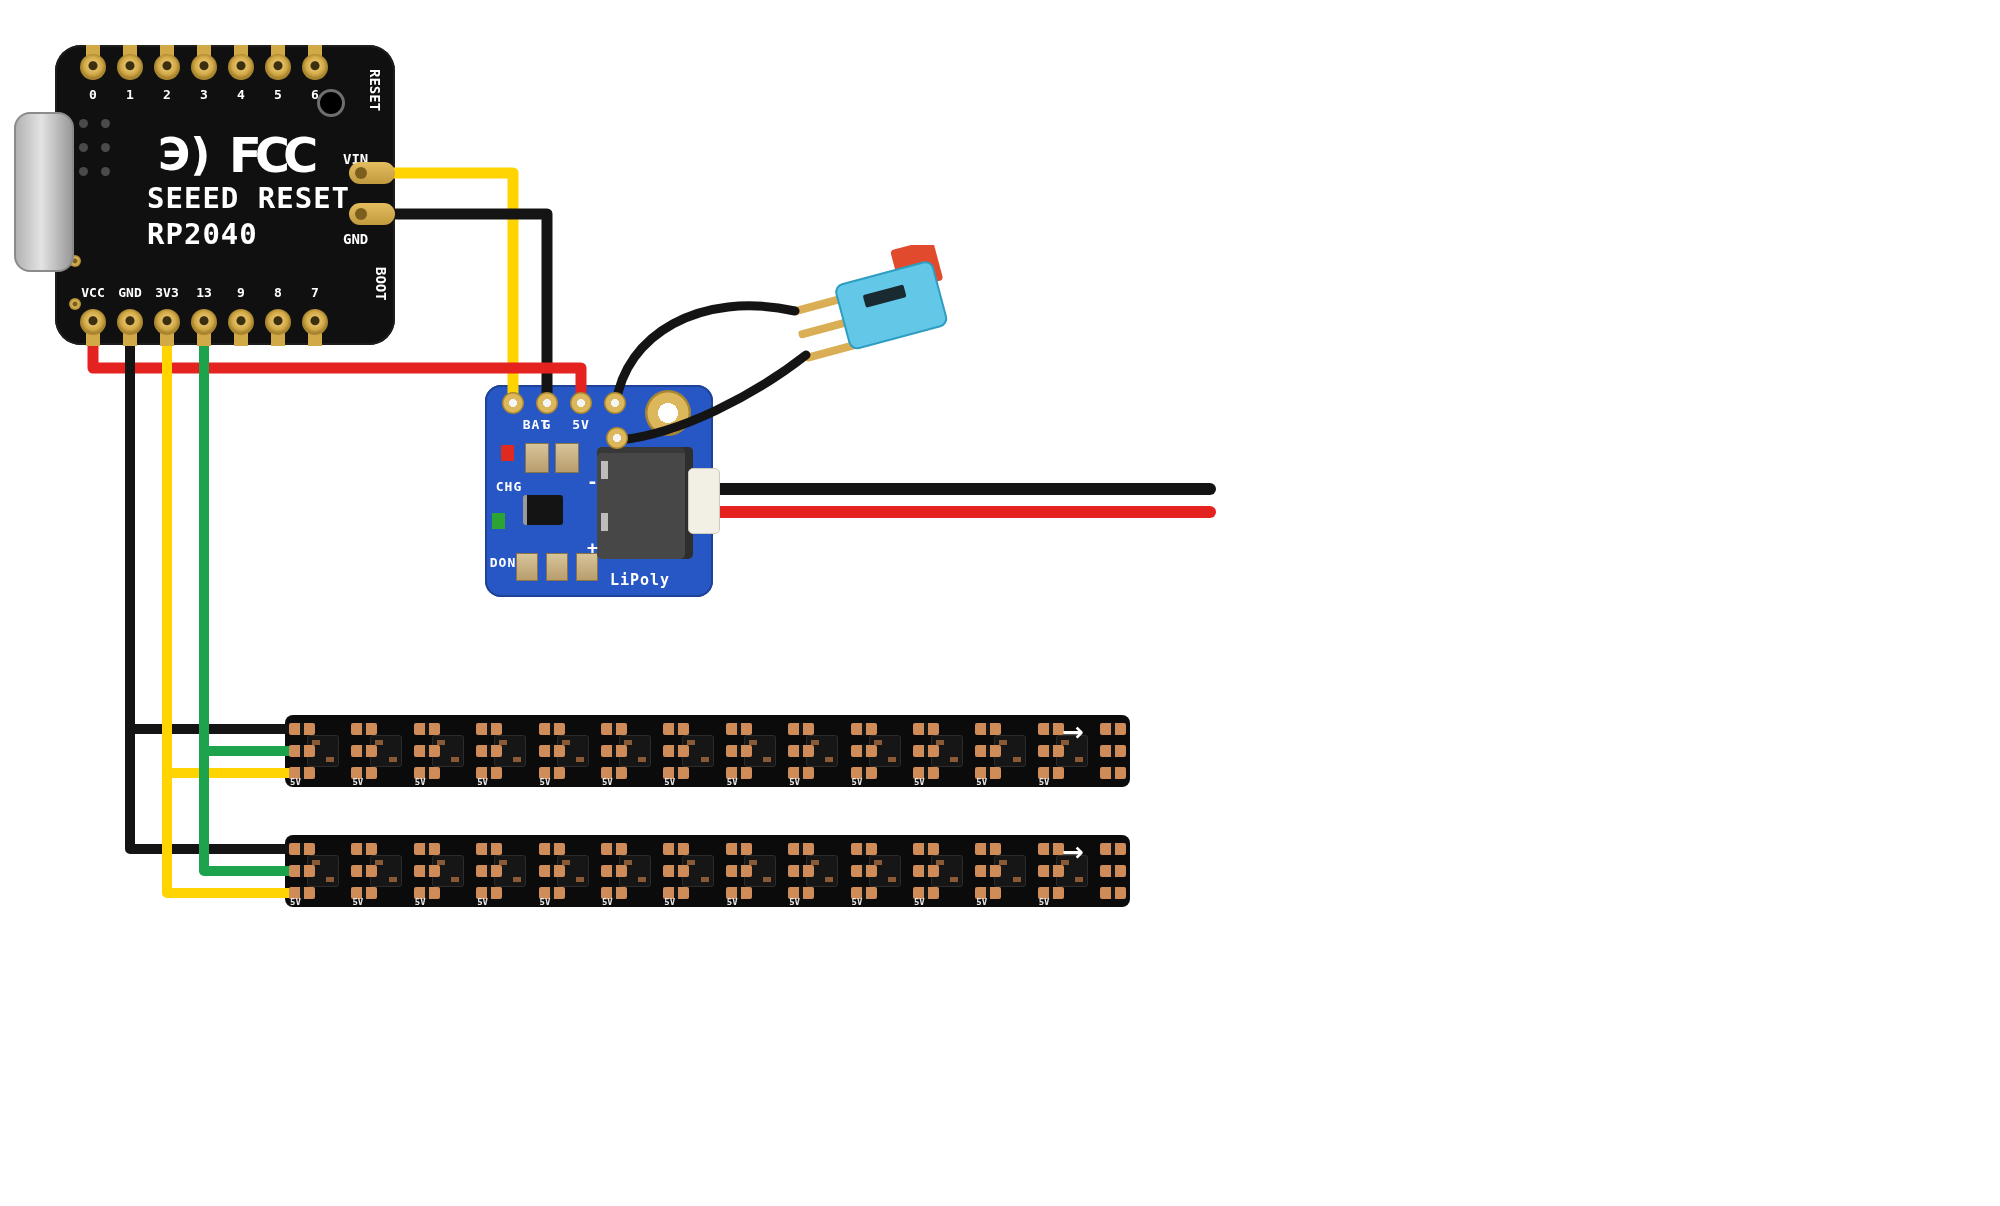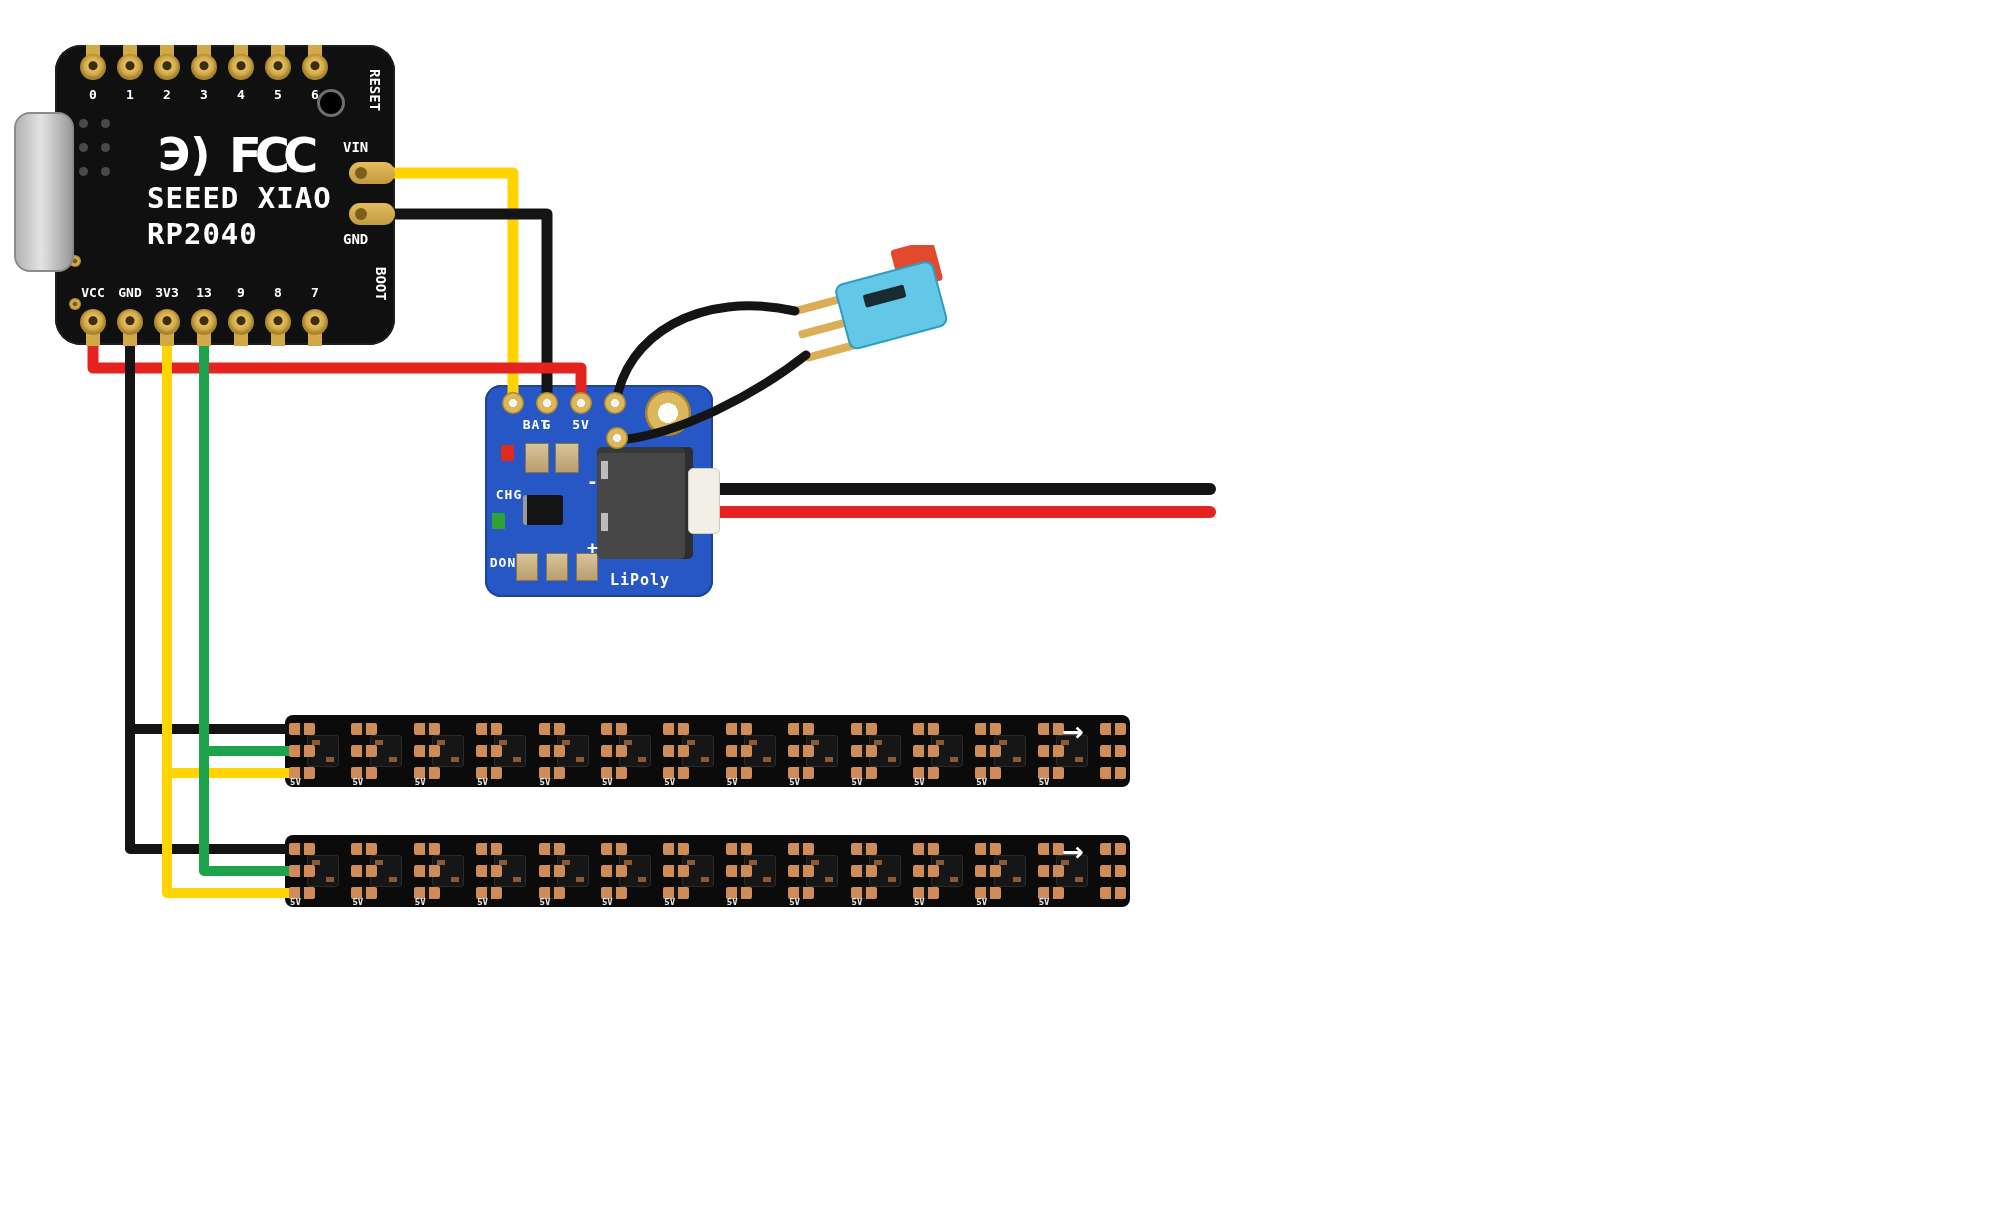--- a/index.html
+++ b/index.html
@@ -136,27 +136,27 @@
         <div class="stem" style="left:216px;top:288px"></div>
         <div class="pad" style="left:210px;top:264px"></div>
         <div class="pinlab" style="left:209px;top:240px">8</div>
         <div class="stem" style="left:253px;top:288px"></div>
         <div class="pad" style="left:247px;top:264px"></div>
         <div class="pinlab" style="left:246px;top:240px">7</div>
       </div>
 
     <div class="logo-mark">Э)</div>
     <div class="fcc-mark">FCC</div>
-    <div class="brand" style="left:92px;top:136px;">SEEED XIAO</div>
+    <div class="brand" style="left:92px;top:136px;">SEEED RESET</div>
     <div class="brand" style="left:92px;top:172px;">RP2040</div>
 
     <div class="lbl vert" style="left:312px;top:24px;">RESET</div>
     <div class="lbl vert" style="left:318px;top:222px;">BOOT</div>
 
-    <div class="lbl" style="left:288px;top:94px;">VIN</div>
+    <div class="lbl" style="left:288px;top:106px;">VIN</div>
     <div class="side-pad" style="top:117px;"></div>
     <div class="side-pad" style="top:158px;"></div>
     <div class="lbl" style="left:288px;top:186px;">GND</div>
 
     <div class="rst-btn"></div>
     <div class="dot" style="left:24px;top:74px;"></div>
     <div class="dot" style="left:46px;top:74px;"></div>
     <div class="dot" style="left:24px;top:98px;"></div>
     <div class="dot" style="left:46px;top:98px;"></div>
     <div class="dot" style="left:24px;top:122px;"></div>
@@ -174,21 +174,21 @@
     <div class="th" style="left:121px;top:42px;"></div>
     <div class="mount"></div>
 
     <div class="clab" style="left:10px;top:32px;width:36px;margin-left:23px;">BAT</div>
     <div class="clab" style="left:54px;top:32px;width:16px;">G</div>
     <div class="clab" style="left:86px;top:32px;width:20px;">5V</div>
 
     <div class="led-r"></div>
     <div class="cap" style="left:40px;top:58px;width:22px;height:28px;"></div>
     <div class="cap" style="left:70px;top:58px;width:22px;height:28px;"></div>
-    <div class="clab" style="left:6px;top:94px;width:36px;margin-top:8px;">CHG</div>
+    <div class="clab" style="left:6px;top:94px;width:36px;">CHG</div>
     <div class="ic"></div>
     <div class="led-g"></div>
     <div class="clab" style="left:0px;top:170px;width:36px;">DON</div>
     <div class="cap" style="left:31px;top:168px;width:20px;height:26px;"></div>
     <div class="cap" style="left:61px;top:168px;width:20px;height:26px;"></div>
     <div class="cap" style="left:91px;top:168px;width:20px;height:26px;"></div>
 
     <div class="jst"></div>
     <div class="clab" style="left:100px;top:86px;width:16px;font-size:18px;">-</div>
     <div class="clab" style="left:100px;top:152px;width:16px;font-size:18px;">+</div>

